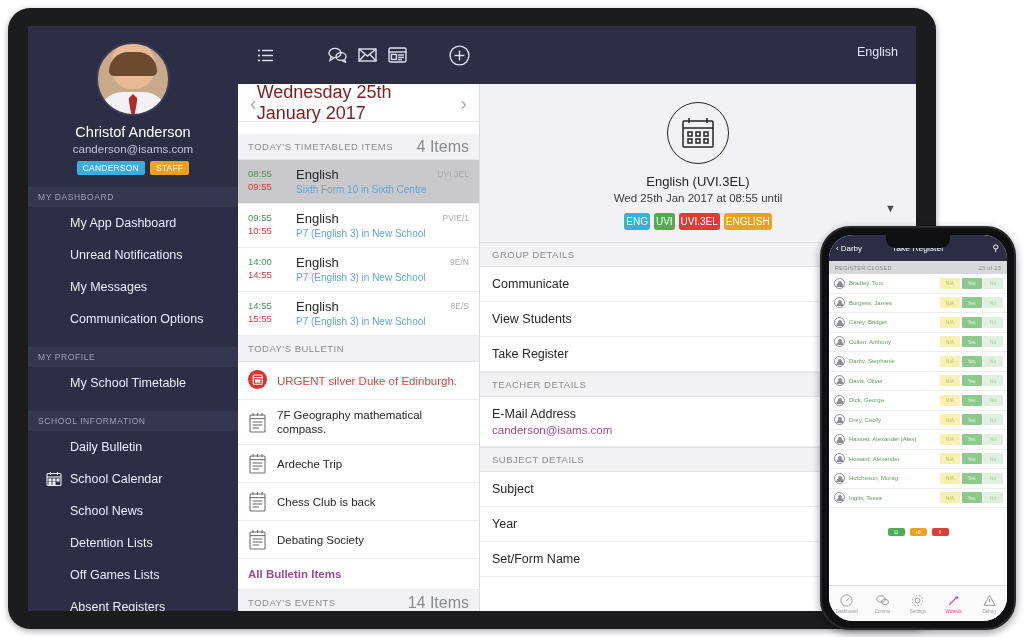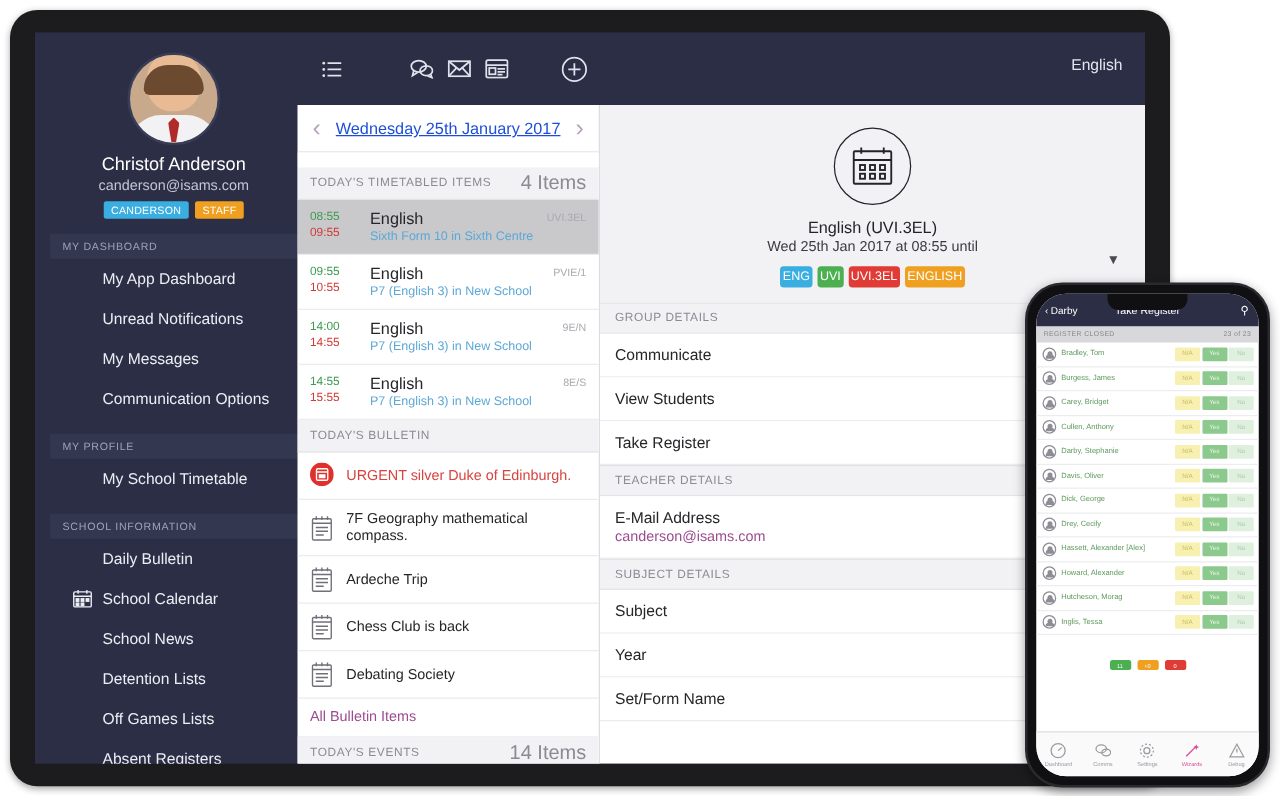--- a/index.html
+++ b/index.html
@@ -26,21 +26,20 @@
     background: #2b2e45;
     overflow: hidden;
   }
 
   
   #sidebar {
     position: absolute; left: 0; top: 0;
     width: 210px; height: 481px;
     background: #2b2e45;
     color: #e8e9ef;
-    padding-left: 12px;
   }
   .avatar {
     width: 74px; height: 74px; border-radius: 50%;
     margin: 16px auto 8px; overflow: hidden;
     background: #c8a98c; position: relative;
     border: 2px solid #3a3d58;
   }
   .avatar .face { position:absolute; left:50%; top:30%; transform:translate(-50%,-50%);
     width:44px; height:48px; border-radius:50% 50% 45% 45%; background:#e8bb95; }
   .avatar .hair { position:absolute; left:50%; top:11%; transform:translateX(-50%);
@@ -83,21 +82,21 @@
   #midcol {
     position:absolute; left:210px; top:58px;
     width:242px; height:527px; background:#ffffff;
     border-right:1px solid #dcdde2; overflow:hidden;
   }
   .date-nav {
     height:38px; display:flex; align-items:center; justify-content:space-between;
     padding:0 12px; border-bottom:1px solid #e3e4e8;
   }
   .date-nav .chev { color:#b9a4bd; font-size:20px; line-height:1; cursor:pointer; font-weight:300; }
-  .date-nav .date-txt { font-size:13px; color:#1d4ed8; font-weight:400;text-decoration:underline; }
+  .date-nav .date-txt { font-size:18px; color:#7f1d1d; font-weight:400; }
 
   .sec-head {
     height:26px; display:flex; align-items:center; justify-content:space-between;
     padding:0 10px; background:#f2f2f4; border-bottom:1px solid #e3e4e8;
     font-size:9.5px; letter-spacing:.5px; color:#8a8b93;
   }
   .sec-head .cnt { color:#8a8b93; letter-spacing:0; font-size:16px; }
 
   .tt-row {
     display:flex; padding:7px 10px 8px; border-bottom:1px solid #ececef;
@@ -112,21 +111,21 @@
   .tt-sub { font-size:10px; color:#5da8d6; margin-top:2px; }
   .tt-code { font-size:8.5px; color:#a9aab1; padding-top:2px; }
 
   .bul-row {
     display:flex; align-items:center; gap:10px;
     padding:8px 10px; border-bottom:1px solid #ececef; cursor:pointer;
   }
   .bul-ic { width:19px; height:21px; flex:0 0 19px; }
   .bul-txt { font-size:11.5px; color:#26262a; line-height:14px; }
   .bul-row.urgent .bul-txt { color:#d7443f; }
-  .bul-all { padding:9px 10px; font-size:11.5px; color:#9b4b8f; cursor:pointer; border-bottom:1px solid #ececef; }
+  .bul-all { padding:9px 10px; font-size:11.5px; color:#9b4b8f; cursor:pointer; border-bottom:1px solid #ececef;font-weight:bold; }
 
   
   #detail {
     position:absolute; left:452px; top:58px; right:0; height:527px;
     background:#ffffff; overflow:hidden;
   }
   .dt-hero { background:#f2f2f4; padding:18px 0 12px; text-align:center; position:relative; }
   .dt-cal {
     width:62px; height:62px; border-radius:50%; border:1.6px solid #23232a;
     margin:0 auto 10px; display:flex; align-items:center; justify-content:center;

